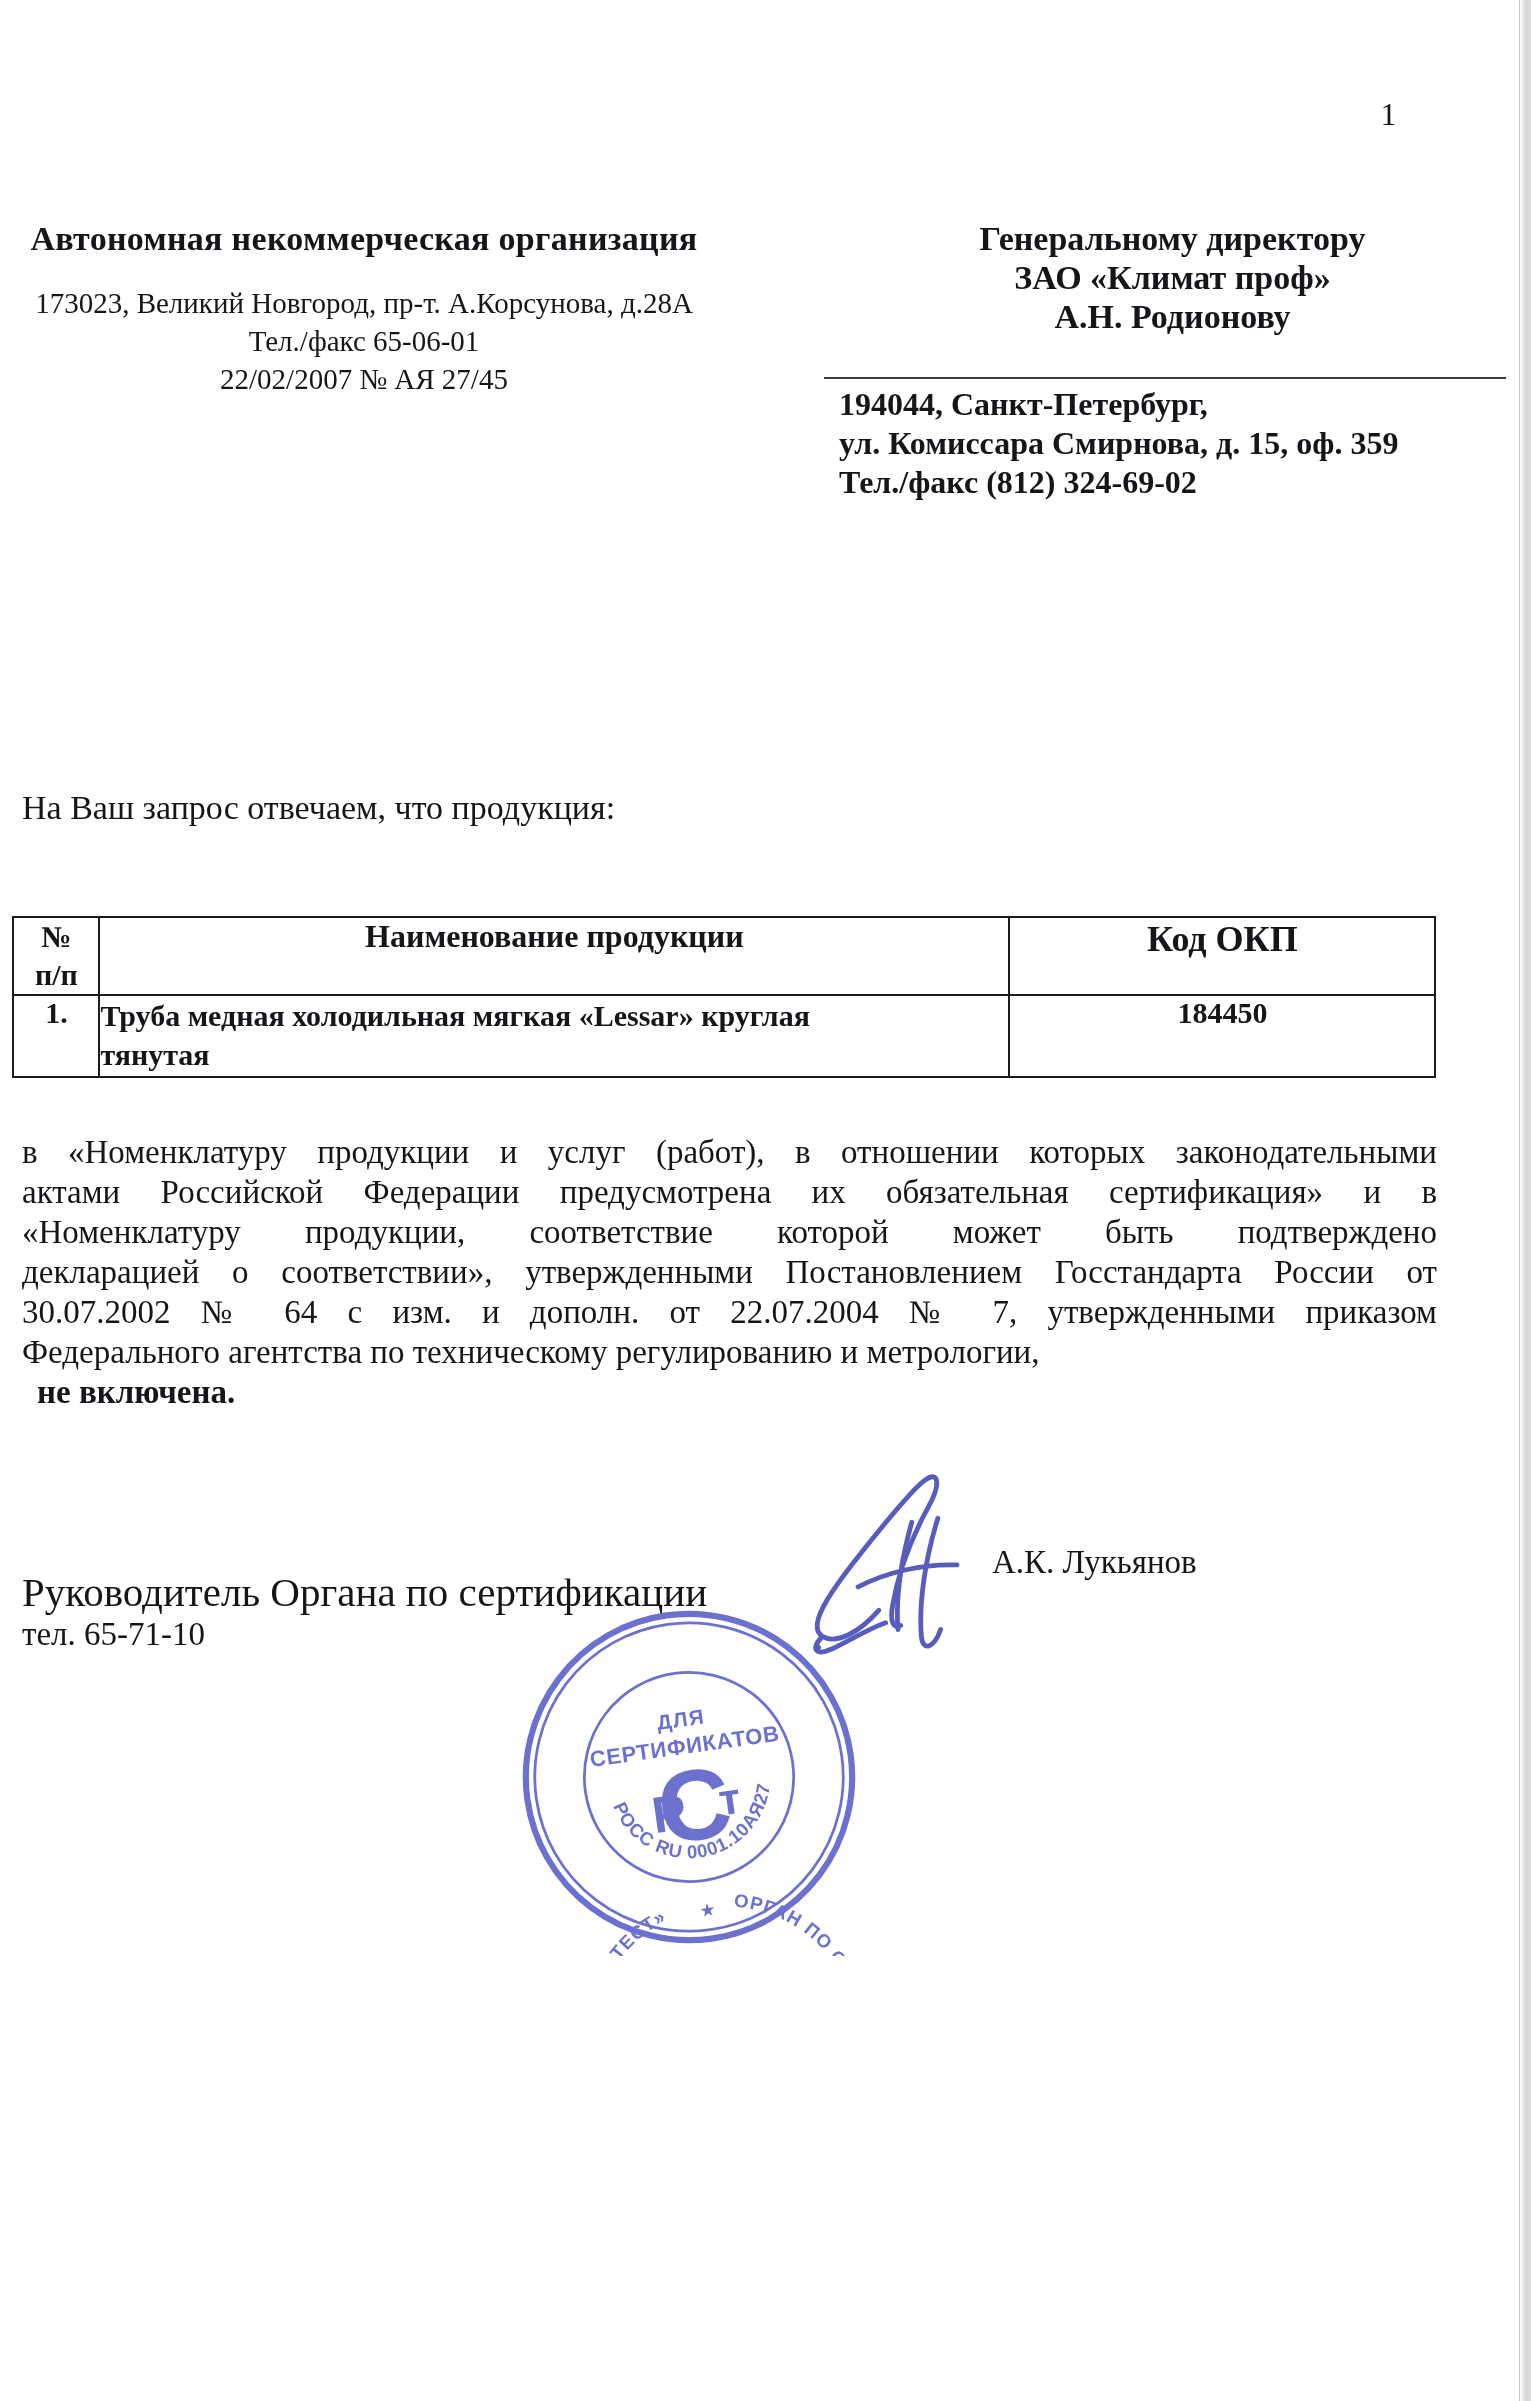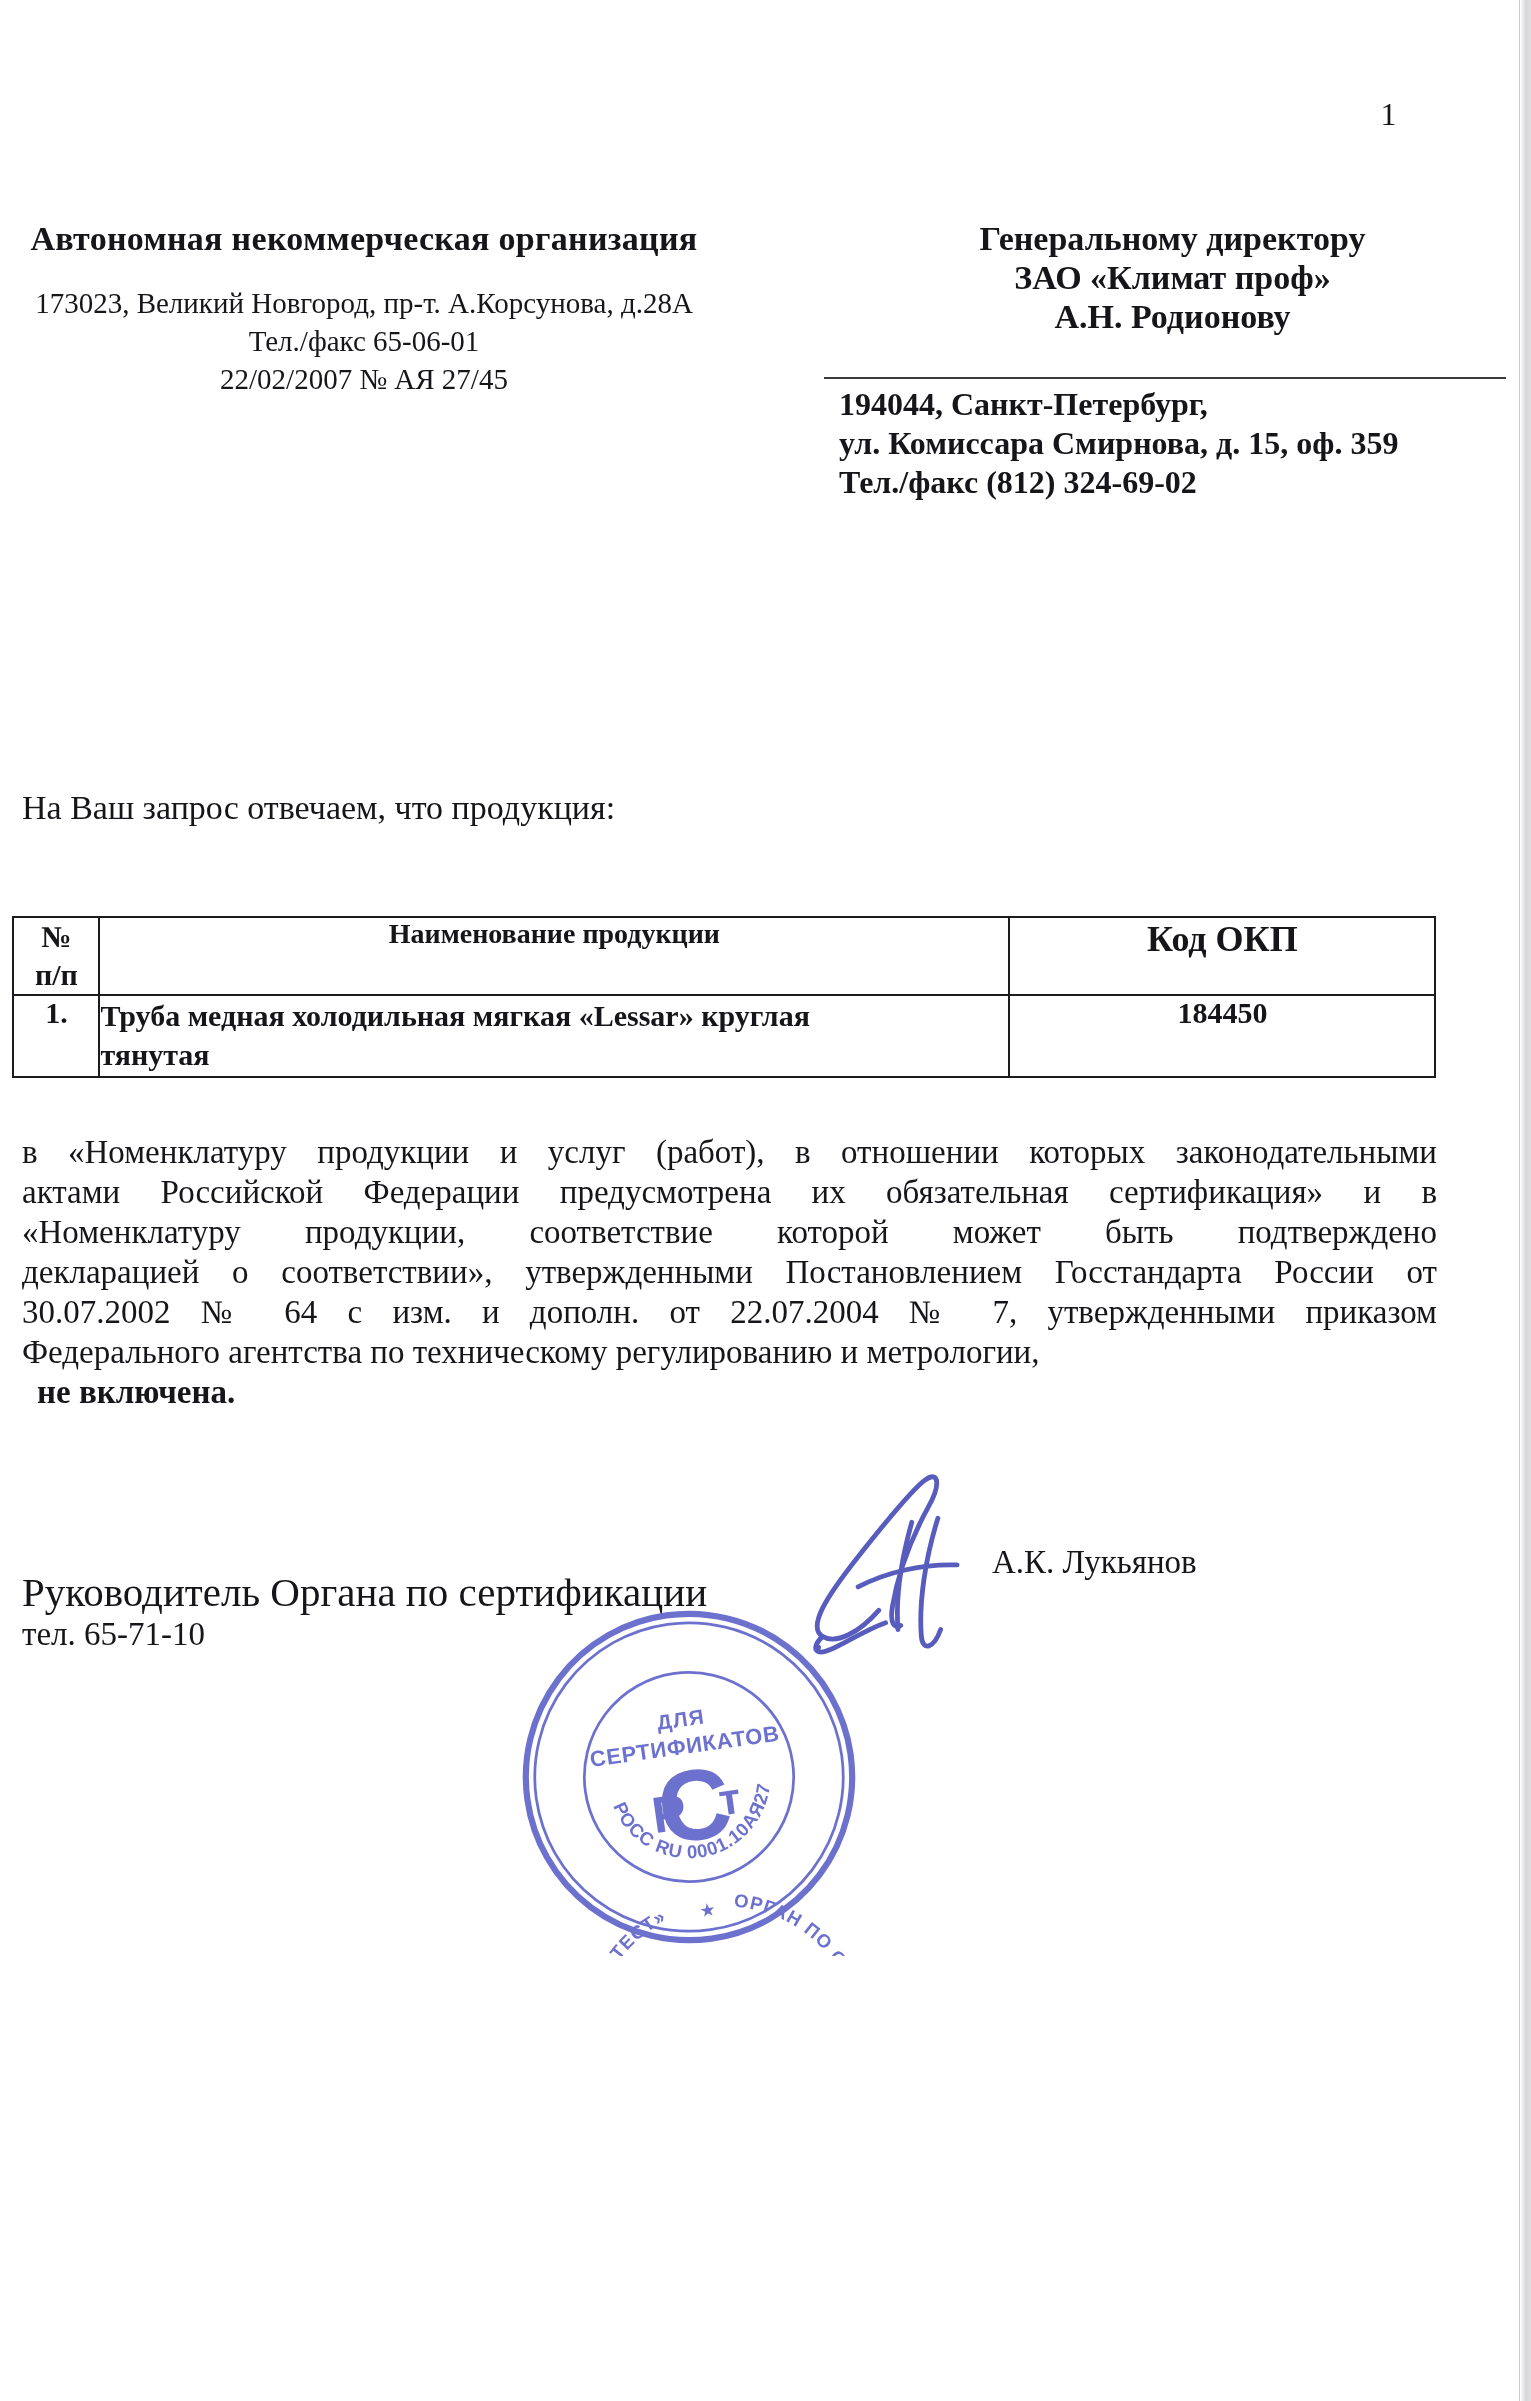--- a/index.html
+++ b/index.html
@@ -30,21 +30,21 @@
 
   
   .tbl{ left:12.4px; top:916px; width:1419px; border:2.8px solid #1c1c20; border-collapse:collapse; table-layout:fixed; }
   .tbl td{ border:2.1px solid #1c1c20; vertical-align:top; padding:0; }
   .tbl .c-num{ width:84px; }
   .tbl .c-name{ width:908px; }
   .tbl .c-code{ width:424px;margin-top:12px; }
   .tbl .hrow td{ height:76px; }
   .tbl .drow td{ height:80px; }
   .th-num{ font-weight:bold; font-size:30px; text-align:center; line-height:38px; padding-top:6.9px; }
-  .th-name{ font-weight:bold; font-size:28px; text-align:center; padding-top:9.6px;margin-top:17px; }
+  .th-name{ font-weight:bold; font-size:32px; text-align:center; padding-top:9.6px;margin-top:17px; }
   .th-code{ font-weight:bold; font-size:36px; text-align:center; padding-top:8.3px; }
   .td-num{ font-weight:bold; font-size:30px; text-align:center; padding-top:11px; }
   .td-name{ font-weight:bold; font-size:30px; line-height:39px; padding:9.6px 13.8px 0 22px;margin-left:12px; }
   .td-code{ font-weight:bold; font-size:30px; text-align:center; padding-top:9.6px; }
 
   
   .bodytext{ left:22px; top:1132px; width:1415px; font-size:33px; }
   .bodytext .ln{ line-height:40px; white-space:nowrap; }
   .bodytext .ln.just{ white-space:normal; text-align:justify; text-align-last:justify; }
   .bodytext .concl{ line-height:40px; font-weight:bold; padding-left:15px; }

